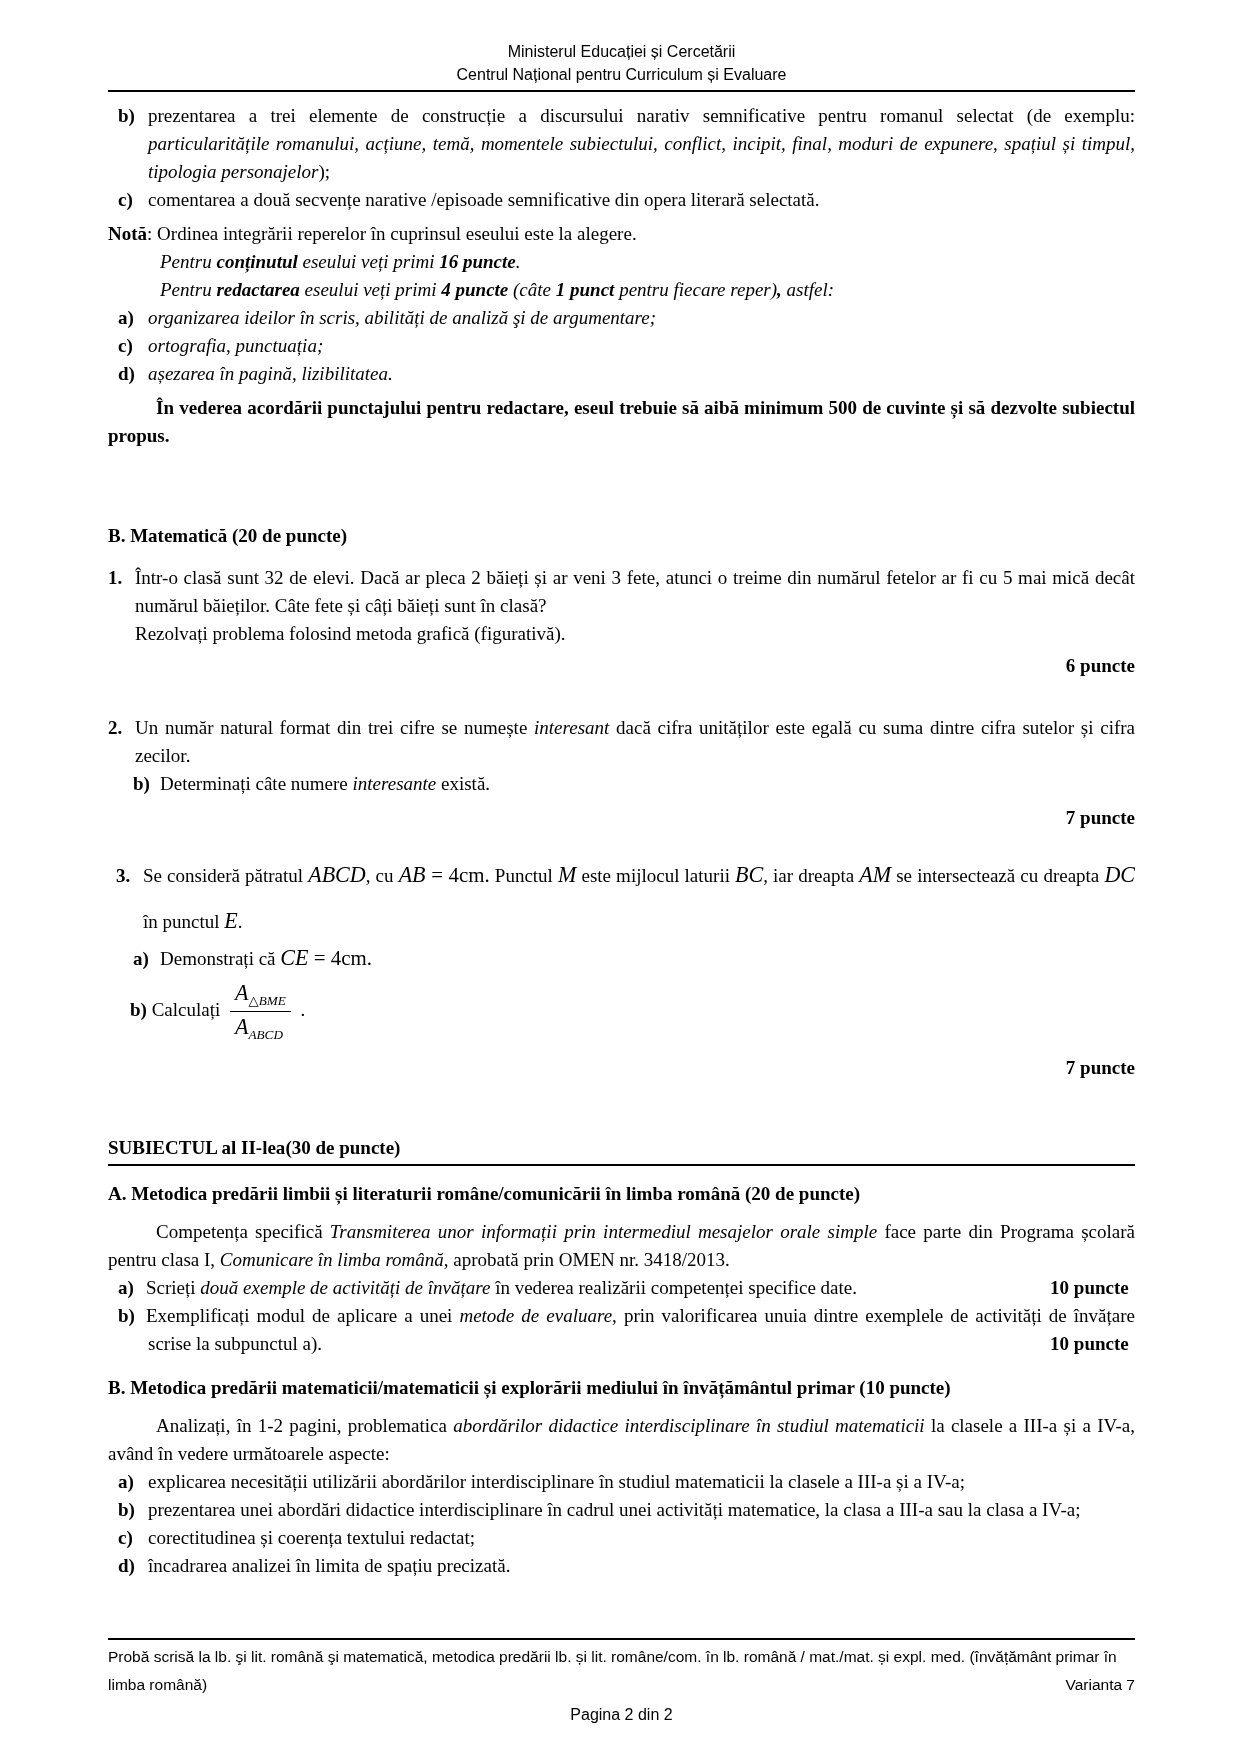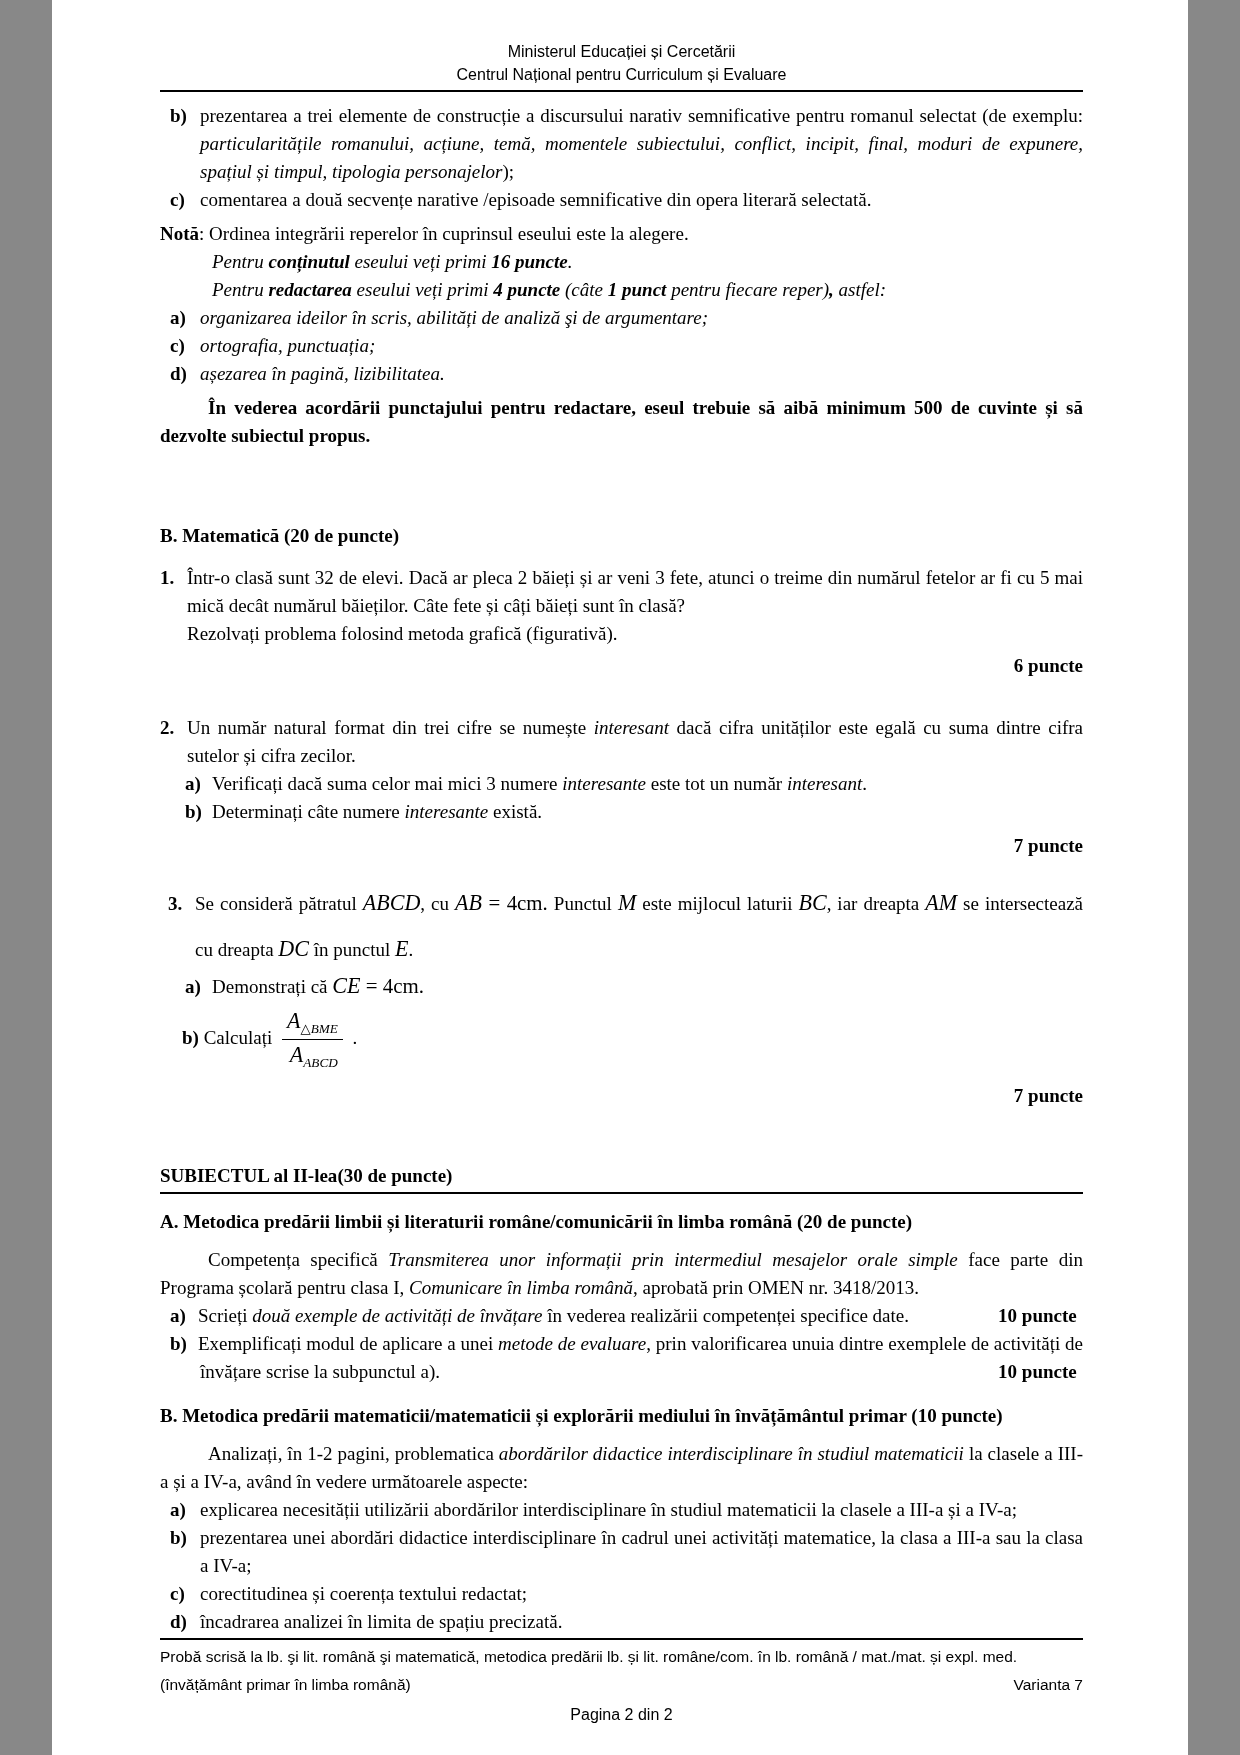--- a/index.html
+++ b/index.html
@@ -1,18 +1,18 @@
 <!DOCTYPE html>
 <html><head>
 <meta charset="utf-8">
 <style>
   html,body{margin:0;padding:0;background:#888;}
   .page{
     position:relative;
-    width:1136px;height:1755px;
+    width:1240px;height:1755px;
     margin:0 auto;
     background:#ffffff;
     box-sizing:border-box;
     padding:40px 105px 0 108px;
     color:#000;
     font-family:"Liberation Serif","DejaVu Serif",serif;
     font-size:19px;
     line-height:28px;
   }
   
@@ -44,21 +44,21 @@
   .sub2{
     display:flex;justify-content:flex-start;
     font-weight:bold;
     border-bottom:2px solid #000;
     padding-bottom:2px;
     margin-top:52px;
   }
   .math-para{line-height:45px;}
   .frac{
     display:inline-block;vertical-align:middle;
-    text-align:right;
+    text-align:left;
     font-size:1.16em;font-style:italic;
     line-height:1.25;
     margin:0 5px;
   }
   .frac .fnum{display:block;border-bottom:1.5px solid #000;padding:0 5px 1px 5px;}
   .frac .fden{display:block;padding:1px 5px 0 5px;}
   .frac sub{font-size:0.60em;}
   .q3b{margin-top:6px;}
   
   .footer{
@@ -108,23 +108,20 @@
   <div class="sec-heading" style="margin-top:72px;">B. Matematică (20 de puncte)</div>
 
   <div class="qitem" style="margin-top:14px;">
     <span class="lbl">1.</span><span><span class="sg-n">Într-o clasă sunt 32 de elevi. Dacă ar pleca 2 băieți și ar veni 3 fete, atunci o treime din numărul fetelor ar fi cu 5 mai mică decât numărul băieților. Câte fete și câți băieți sunt în clasă?</span></span>
   </div>
   <div style="margin-left:27px;">Rezolvați problema folosind metoda grafică (figurativă).</div>
   <div class="pts-line" style="margin-top:4px;">6 puncte</div>
 
   <div class="qitem" style="margin-top:34px;">
     <span class="lbl">2.</span><span><span class="sg-n">Un număr natural format din trei cifre se numește </span><span class="sg-i">interesant</span><span class="sg-n"> dacă cifra unităților este egală cu suma dintre cifra sutelor și cifra zecilor.</span></span>
-  </div>
-  <div class="qitem ind25">
-    <span class="lbl">a)</span><span><span class="sg-n">Verificați dacă suma celor mai mici 3 numere </span><span class="sg-i">interesante</span><span class="sg-n"> este tot un număr </span><span class="sg-i">interesant</span><span class="sg-n">.</span></span>
   </div>
   <div class="qitem ind25">
     <span class="lbl">b)</span><span><span class="sg-n">Determinați câte numere </span><span class="sg-i">interesante</span><span class="sg-n"> există.</span></span>
   </div>
   <div class="pts-line" style="margin-top:6px;">7 puncte</div>
 
   <div class="qitem math-para" style="margin-top:20px;margin-left:8px;">
     <span class="lbl">3.</span><span><span class="sg-n">Se consideră pătratul </span><span class="sg-m">ABCD</span><span class="sg-n">, cu </span><span class="sg-m">AB</span><span class="sg-mr"> = 4cm.</span><span class="sg-n"> Punctul </span><span class="sg-m">M</span><span class="sg-n"> este mijlocul laturii </span><span class="sg-m">BC</span><span class="sg-n">, iar dreapta </span><span class="sg-m">AM</span><span class="sg-n"> se intersectează cu dreapta </span><span class="sg-m">DC</span><span class="sg-n"> în punctul </span><span class="sg-m">E</span><span class="sg-n">.</span></span>
   </div>
   <div class="qitem ind25">

